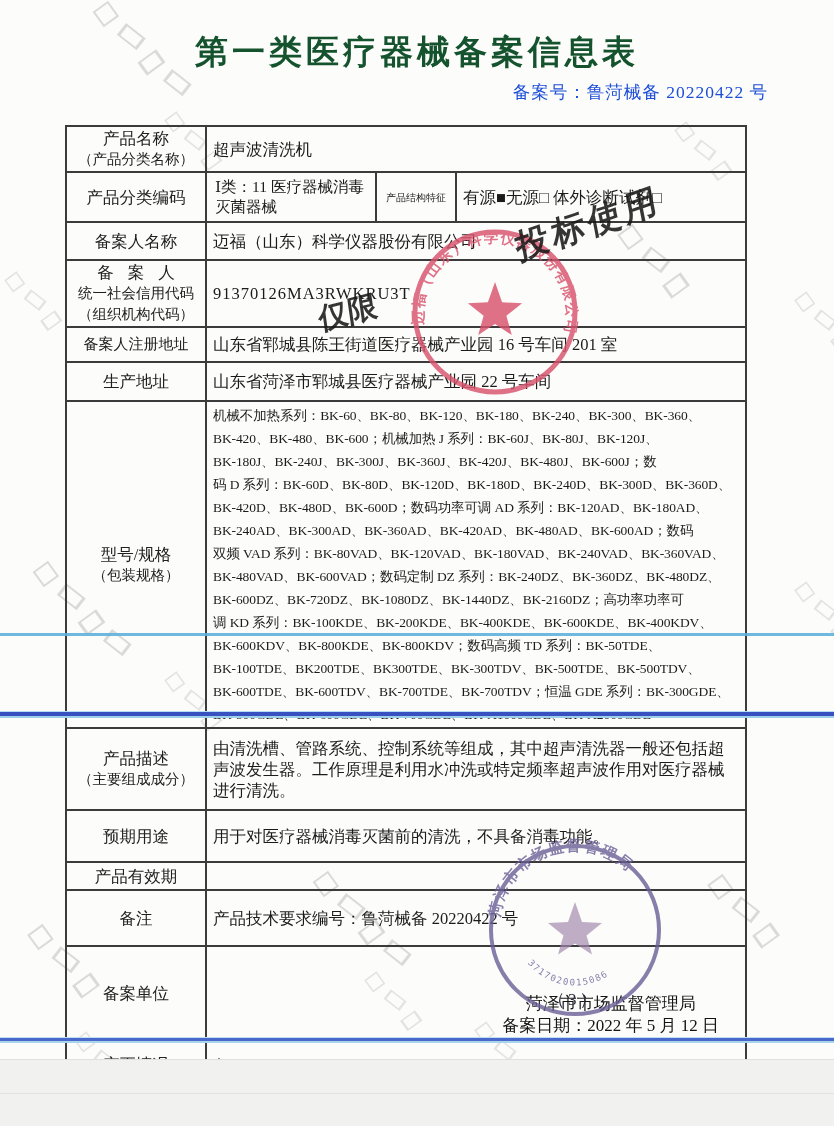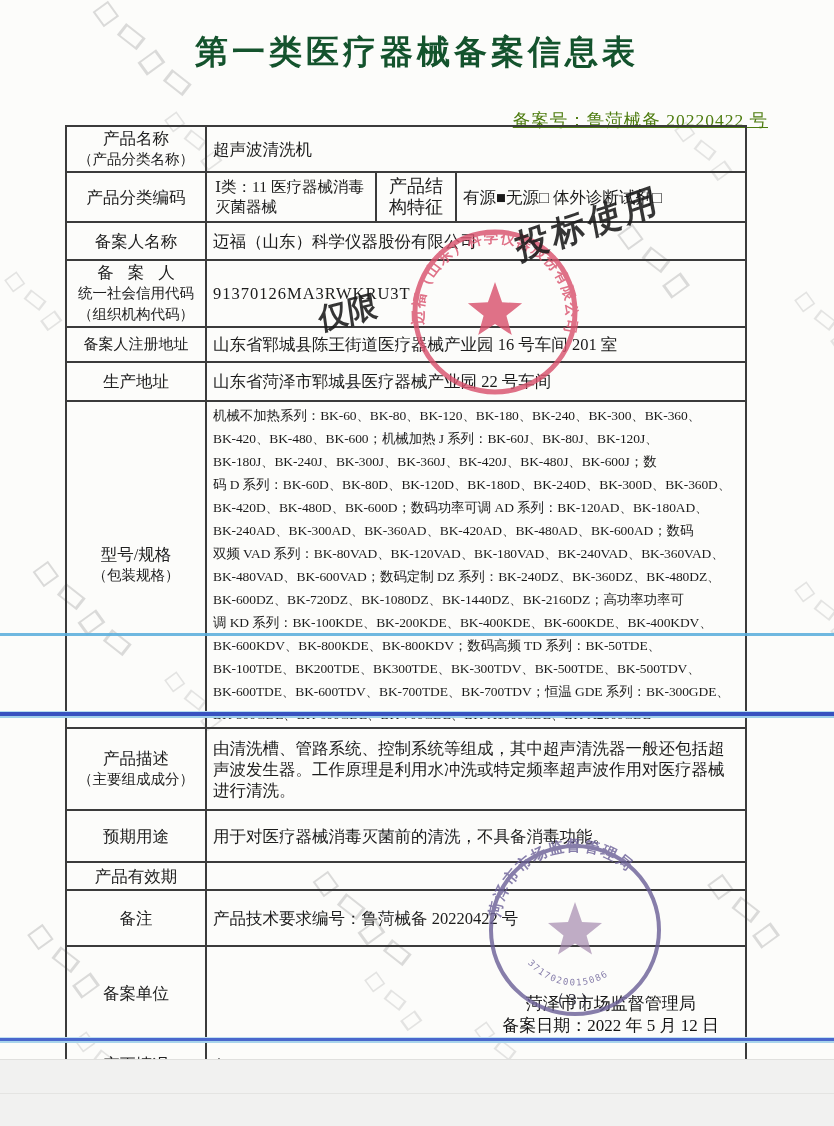--- a/index.html
+++ b/index.html
@@ -2,21 +2,21 @@
 <html><head>
 <meta charset="utf-8">
 <style>
   html,body{margin:0;padding:0;background:#e9e9e9;}
   .page{position:relative;width:834px;height:1126px;background:#fcfcfa;overflow:hidden;
         font-family:"Liberation Serif","DejaVu Serif",serif;color:#1d1d1d;}
   
   .doc-title{position:absolute;top:30px;left:0;width:834px;text-align:center;
              font-size:33px;font-weight:700;letter-spacing:4px;color:#14532d;
              font-family:"Liberation Sans","DejaVu Sans",sans-serif;}
-  .filing-no{position:absolute;top:108px;right:66px;font-size:17.5px;letter-spacing:1px;color:#4d7c0f;text-decoration:underline;}
+  .filing-no{position:absolute;top:80px;right:66px;font-size:17.5px;letter-spacing:1px;color:#1d4ed8;}
   
   table.doc{position:absolute;left:65px;top:125px;width:680px;border-collapse:collapse;
             table-layout:fixed;}
   table.doc td{border:2px solid #3b3b3b;vertical-align:middle;padding:1px 6px;
                font-size:16.5px;line-height:21px;overflow:hidden;}
   td.lbl{text-align:center;font-size:16px;line-height:19px;padding:1px 2px;color:#202020;}
   td.val{padding-left:10px;color:#1b1b1b;}
   .lbl .l2{font-size:14.5px;}
   .spread{letter-spacing:14px;margin-right:-14px;}
   .model-line{white-space:nowrap;font-size:13.5px;line-height:23px;letter-spacing:-0.1px;}
@@ -153,21 +153,21 @@
       <td class="lbl">
         <div>产品名称</div>
         <div class="l2">（产品分类名称）</div>
       </td>
       <td class="val" colspan="3">超声波清洗机</td>
     </tr>
 
     <tr style="height:50px">
       <td class="lbl">产品分类编码</td>
       <td class="val" style="font-size:15.5px;line-height:20px;padding-left:8px">Ⅰ类：11 医疗器械消毒灭菌器械</td>
-      <td class="lbl" style="font-size:18px">产品结构特征</td>
+      <td class="lbl" style="font-size:10px">产品结构特征</td>
       <td class="val">有源■无源□ 体外诊断试剂□</td>
     </tr>
 
     <tr style="height:38px">
       <td class="lbl">备案人名称</td>
       <td class="val" colspan="3">迈福（山东）科学仪器股份有限公司</td>
     </tr>
 
     <tr style="height:65px">
       <td class="lbl">

